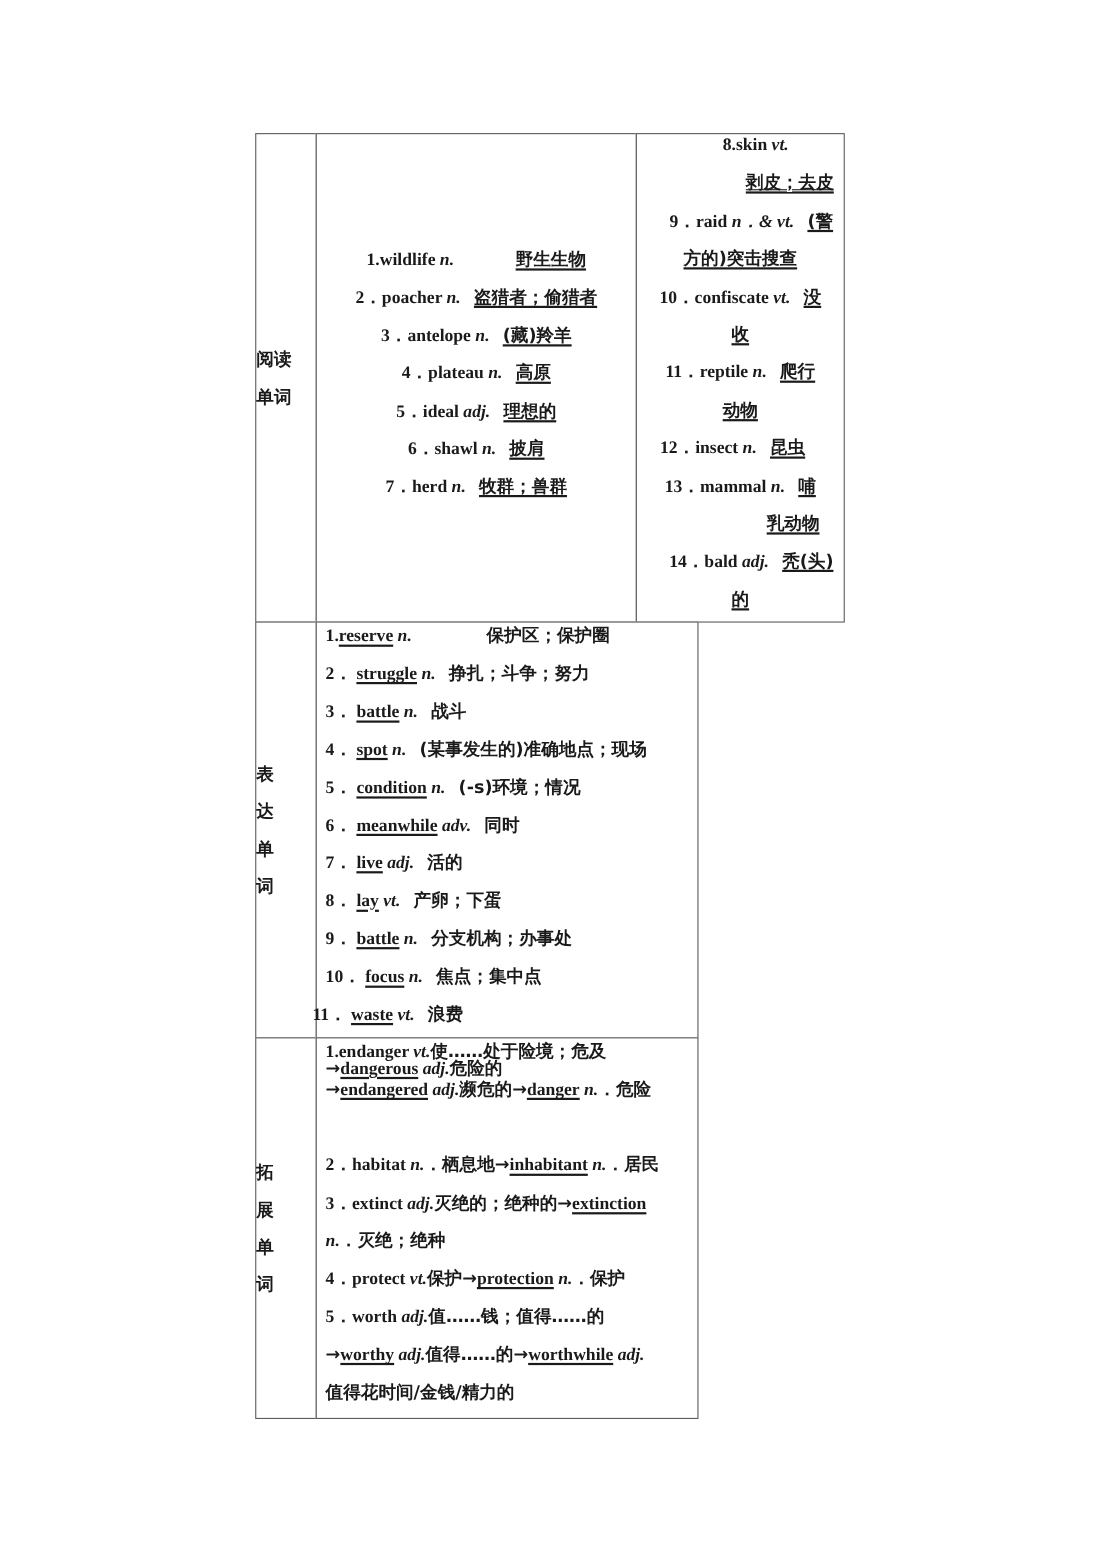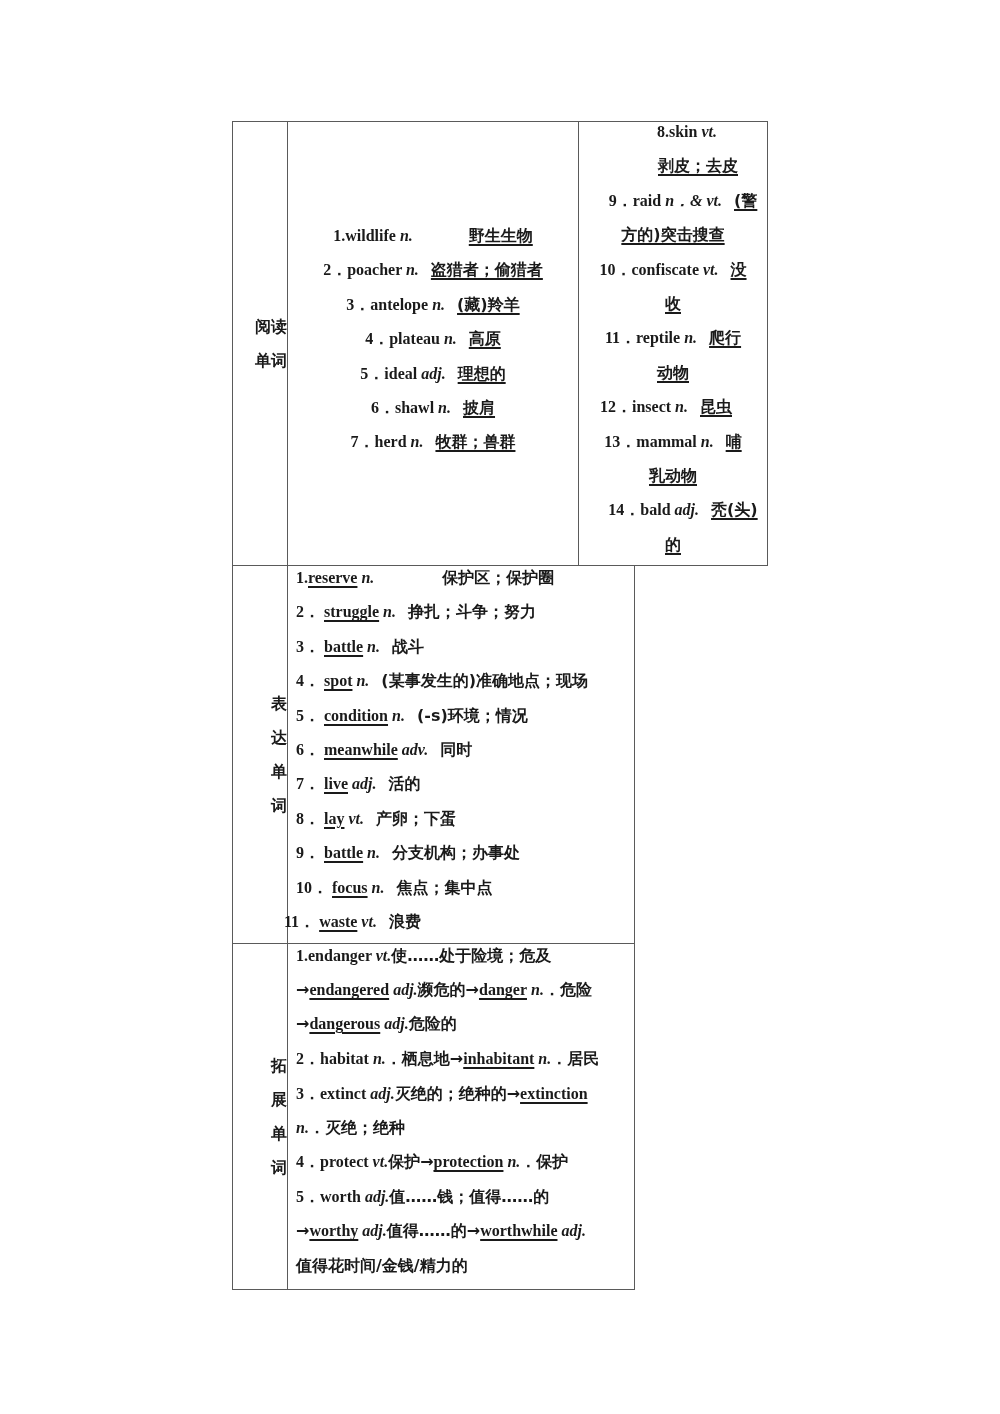--- a/index.html
+++ b/index.html
@@ -1,19 +1,19 @@
 <!DOCTYPE html>
 <html><head>
 <meta charset="utf-8">
 <style>
   html, body { margin:0; padding:0; background:#ffffff; }
   body { width:1000px; height:1414px; position:relative; overflow:hidden;
          font-family:"Liberation Serif", "DejaVu Serif", serif; color:#1a1a1a; }
   .cell { position:absolute; box-sizing:border-box; border:1.5px solid #5a5a5a; background:#fff; }
-  .label { display:flex; align-items:center; justify-content:flex-end; text-align:center;
+  .label { display:flex; align-items:center; justify-content:flex-start; text-align:center;
            font-family:"DejaVu Sans", sans-serif; font-weight:bold; font-size:16px; line-height:34px; }
   .line { position:absolute; white-space:nowrap; font-size:16px; font-weight:bold; line-height:20px; }
   .zh { font-family:"DejaVu Sans", sans-serif; font-weight:bold; font-size:16px; }
   .it { font-style:italic; }
   .u { text-decoration:underline; text-underline-offset:3px; text-decoration-thickness:1.5px; }
   .center { text-align:center; }
 </style>
 </head>
 <body>
 
@@ -53,45 +53,45 @@
 <div id="extension-list"></div>
 
 <div class="line center" style="left: 290px; top: 226px; width: 286px;"><span>1.</span><span>wildlife </span><span class="it">n.</span>&nbsp;&nbsp;&nbsp;&nbsp;&nbsp;&nbsp;&nbsp;&nbsp;&nbsp;&nbsp;&nbsp;&nbsp;&nbsp;&nbsp;<span class="zh u">野生生物</span></div>
 <div class="line center" style="left: 290px; top: 260.4px; width: 286px;"><span>2．</span><span>poacher </span><span class="it">n.</span>&nbsp;&nbsp;&nbsp;<span class="zh u">盗猎者；偷猎者</span></div>
 <div class="line center" style="left: 290px; top: 294.8px; width: 286px;"><span>3．</span><span>antelope </span><span class="it">n.</span>&nbsp;&nbsp;&nbsp;<span class="zh u">(藏)羚羊</span></div>
 <div class="line center" style="left: 290px; top: 329.2px; width: 286px;"><span>4．</span><span>plateau </span><span class="it">n.</span>&nbsp;&nbsp;&nbsp;<span class="zh u">高原</span></div>
 <div class="line center" style="left: 290px; top: 363.6px; width: 286px;"><span>5．</span><span>ideal </span><span class="it">adj.</span>&nbsp;&nbsp;&nbsp;<span class="zh u">理想的</span></div>
 <div class="line center" style="left: 290px; top: 398px; width: 286px;"><span>6．</span><span>shawl </span><span class="it">n.</span>&nbsp;&nbsp;&nbsp;<span class="zh u">披肩</span></div>
 <div class="line center" style="left: 290px; top: 432.4px; width: 286px;"><span>7．</span><span>herd </span><span class="it">n.</span>&nbsp;&nbsp;&nbsp;<span class="zh u">牧群；兽群</span></div>
 <div class="line center" style="left: 580px; top: 122px; width: 214px;"><span>8.</span><span>skin </span><span class="it">vt.</span></div>
-<div class="line center" style="left: 592px; top: 156.4px; width: 212px;"><span class="zh u">剥皮；去皮</span></div>
+<div class="line center" style="left: 612px; top: 156.4px; width: 212px; text-decoration: underline;"><span class="zh u">剥皮；去皮</span></div>
 <div class="line center" style="left: 580px; top: 190.8px; width: 206px;"><span>9．</span><span>raid </span><span class="it">n．&amp; vt.</span>&nbsp;&nbsp;&nbsp;<span class="zh u">(警</span></div>
 <div class="line center" style="left: 580px; top: 225.2px; width: 186px;"><span class="zh u">方的)突击搜查</span></div>
 <div class="line center" style="left: 580px; top: 259.6px; width: 186px;"><span>10．</span><span>confiscate </span><span class="it">vt.</span>&nbsp;&nbsp;&nbsp;<span class="zh u">没</span></div>
 <div class="line center" style="left: 580px; top: 294px; width: 186px;"><span class="zh u">收</span></div>
 <div class="line center" style="left: 580px; top: 328.4px; width: 186px;"><span>11．</span><span>reptile </span><span class="it">n.</span>&nbsp;&nbsp;&nbsp;<span class="zh u">爬行</span></div>
 <div class="line center" style="left: 580px; top: 362.8px; width: 186px;"><span class="zh u">动物</span></div>
 <div class="line center" style="left: 580px; top: 397.2px; width: 172px;"><span>12．</span><span>insect </span><span class="it">n.</span>&nbsp;&nbsp;&nbsp;<span class="zh u">昆虫</span></div>
 <div class="line center" style="left: 580px; top: 431.6px; width: 186px;"><span>13．</span><span>mammal </span><span class="it">n.</span>&nbsp;&nbsp;&nbsp;<span class="zh u">哺</span></div>
-<div class="line center" style="left: 580px; top: 466px; width: 186px;"><span class="zh u">乳动物</span></div>
+<div class="line center" style="left: 580px; top: 466px; width: 186px; padding-left: 48px;"><span class="zh u">乳动物</span></div>
 <div class="line center" style="left: 580px; top: 500.4px; width: 206px;"><span>14．</span><span>bald </span><span class="it">adj.</span>&nbsp;&nbsp;&nbsp;<span class="zh u">秃(头)</span></div>
 <div class="line center" style="left: 580px; top: 534.8px; width: 186px;"><span class="zh u">的</span></div>
 <div class="line" style="left: 296px; top: 568px;"><span>1.</span><span class="u">reserve</span> <span class="it">n.</span>&nbsp;&nbsp;&nbsp;&nbsp;&nbsp;&nbsp;&nbsp;&nbsp;&nbsp;&nbsp;&nbsp;&nbsp;&nbsp;&nbsp;&nbsp;&nbsp;&nbsp;<span class="zh">保护区；保护圈</span></div>
 <div class="line" style="left: 296px; top: 602.4px;"><span>2．&nbsp;</span><span class="u">struggle</span> <span class="it">n.</span>&nbsp;&nbsp;&nbsp;<span class="zh">挣扎；斗争；努力</span></div>
 <div class="line" style="left: 296px; top: 636.8px;"><span>3．&nbsp;</span><span class="u">battle</span> <span class="it">n.</span>&nbsp;&nbsp;&nbsp;<span class="zh">战斗</span></div>
 <div class="line" style="left: 296px; top: 671.2px;"><span>4．&nbsp;</span><span class="u">spot</span> <span class="it">n.</span>&nbsp;&nbsp;&nbsp;<span class="zh">(某事发生的)准确地点；现场</span></div>
 <div class="line" style="left: 296px; top: 705.6px;"><span>5．&nbsp;</span><span class="u">condition</span> <span class="it">n.</span>&nbsp;&nbsp;&nbsp;<span class="zh">(-s)环境；情况</span></div>
 <div class="line" style="left: 296px; top: 740px;"><span>6．&nbsp;</span><span class="u">meanwhile</span> <span class="it">adv.</span>&nbsp;&nbsp;&nbsp;<span class="zh">同时</span></div>
 <div class="line" style="left: 296px; top: 774.4px;"><span>7．&nbsp;</span><span class="u">live</span> <span class="it">adj.</span>&nbsp;&nbsp;&nbsp;<span class="zh">活的</span></div>
 <div class="line" style="left: 296px; top: 808.8px;"><span>8．&nbsp;</span><span class="u">lay</span> <span class="it">vt.</span>&nbsp;&nbsp;&nbsp;<span class="zh">产卵；下蛋</span></div>
 <div class="line" style="left: 296px; top: 843.2px;"><span>9．&nbsp;</span><span class="u">battle</span> <span class="it">n.</span>&nbsp;&nbsp;&nbsp;<span class="zh">分支机构；办事处</span></div>
 <div class="line" style="left: 296px; top: 877.6px;"><span>10．&nbsp;</span><span class="u">focus</span> <span class="it">n.</span>&nbsp;&nbsp;&nbsp;<span class="zh">焦点；集中点</span></div>
 <div class="line" style="left: 284px; top: 912px;"><span>11．&nbsp;</span><span class="u">waste</span> <span class="it">vt.</span>&nbsp;&nbsp;&nbsp;<span class="zh">浪费</span></div>
 <div class="line" style="left: 296px; top: 946px;"><span>1.endanger </span><span class="it">vt.</span><span class="zh">使……处于险境；危及</span></div>
 <div class="line" style="left: 296px; top: 980.4px;"><span class="zh">→</span><span class="u">endangered</span><span class="it"> adj.</span><span class="zh">濒危的→</span><span class="u">danger</span><span class="it"> n.</span><span class="zh">．危险</span></div>
-<div class="line" style="left: 296px; top: 1014px;"><span class="zh">→</span><span class="u">dangerous</span><span class="it"> adj.</span><span class="zh">危险的</span></div>
+<div class="line" style="left: 296px; top: 961px;"><span class="zh">→</span><span class="u">dangerous</span><span class="it"> adj.</span><span class="zh">危险的</span></div>
 <div class="line" style="left: 296px; top: 1049.2px;"><span>2．habitat </span><span class="it">n.</span><span class="zh">．栖息地→</span><span class="u">inhabitant</span><span class="it"> n.</span><span class="zh">．居民</span></div>
 <div class="line" style="left: 296px; top: 1083.6px;"><span>3．extinct </span><span class="it">adj.</span><span class="zh">灭绝的；绝种的→</span><span class="u">extinction</span></div>
 <div class="line" style="left: 296px; top: 1118px;"><span class="it">n.</span><span class="zh">．灭绝；绝种</span></div>
 <div class="line" style="left: 296px; top: 1152.4px;"><span>4．protect </span><span class="it">vt.</span><span class="zh">保护→</span><span class="u">protection</span><span class="it"> n.</span><span class="zh">．保护</span></div>
 <div class="line" style="left: 296px; top: 1186.8px;"><span>5．worth </span><span class="it">adj.</span><span class="zh">值……钱；值得……的</span></div>
 <div class="line" style="left: 296px; top: 1221.2px;"><span class="zh">→</span><span class="u">worthy</span><span class="it"> adj.</span><span class="zh">值得……的→</span><span class="u">worthwhile</span><span class="it"> adj.</span></div>
 <div class="line" style="left: 296px; top: 1255.6px;"><span class="zh">值得花时间/金钱/精力的</span></div>
 
 </body></html>

